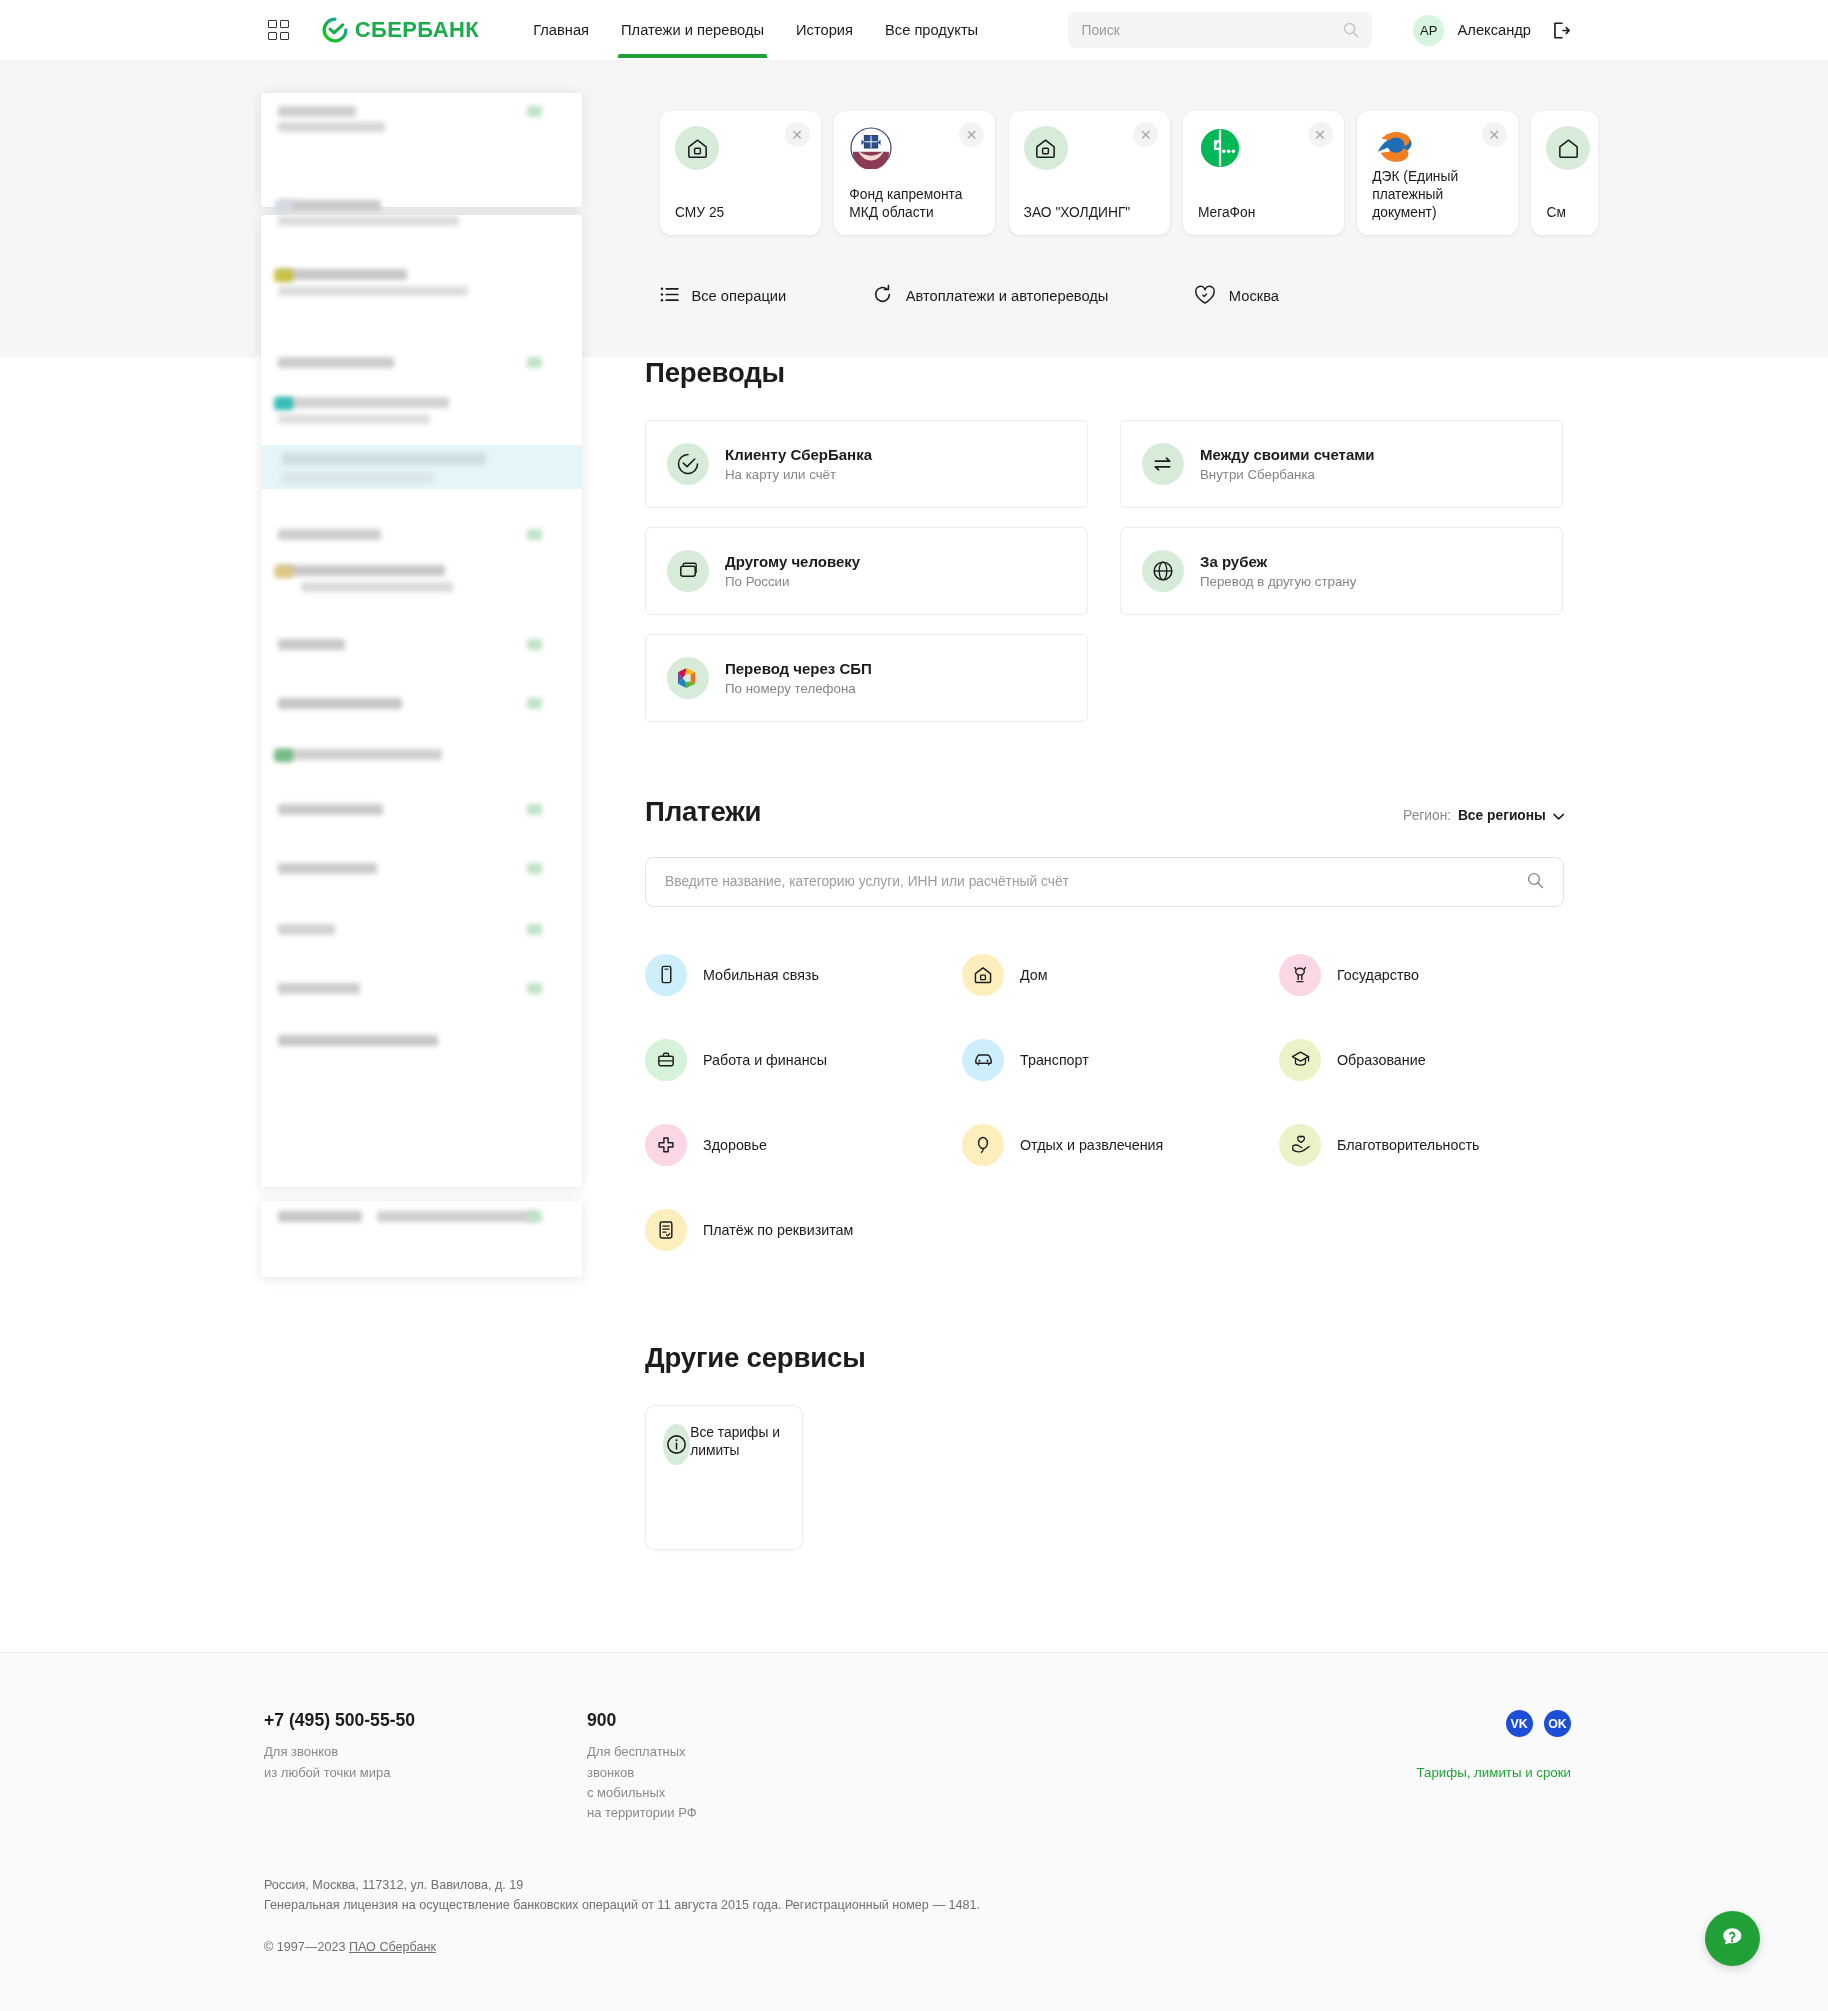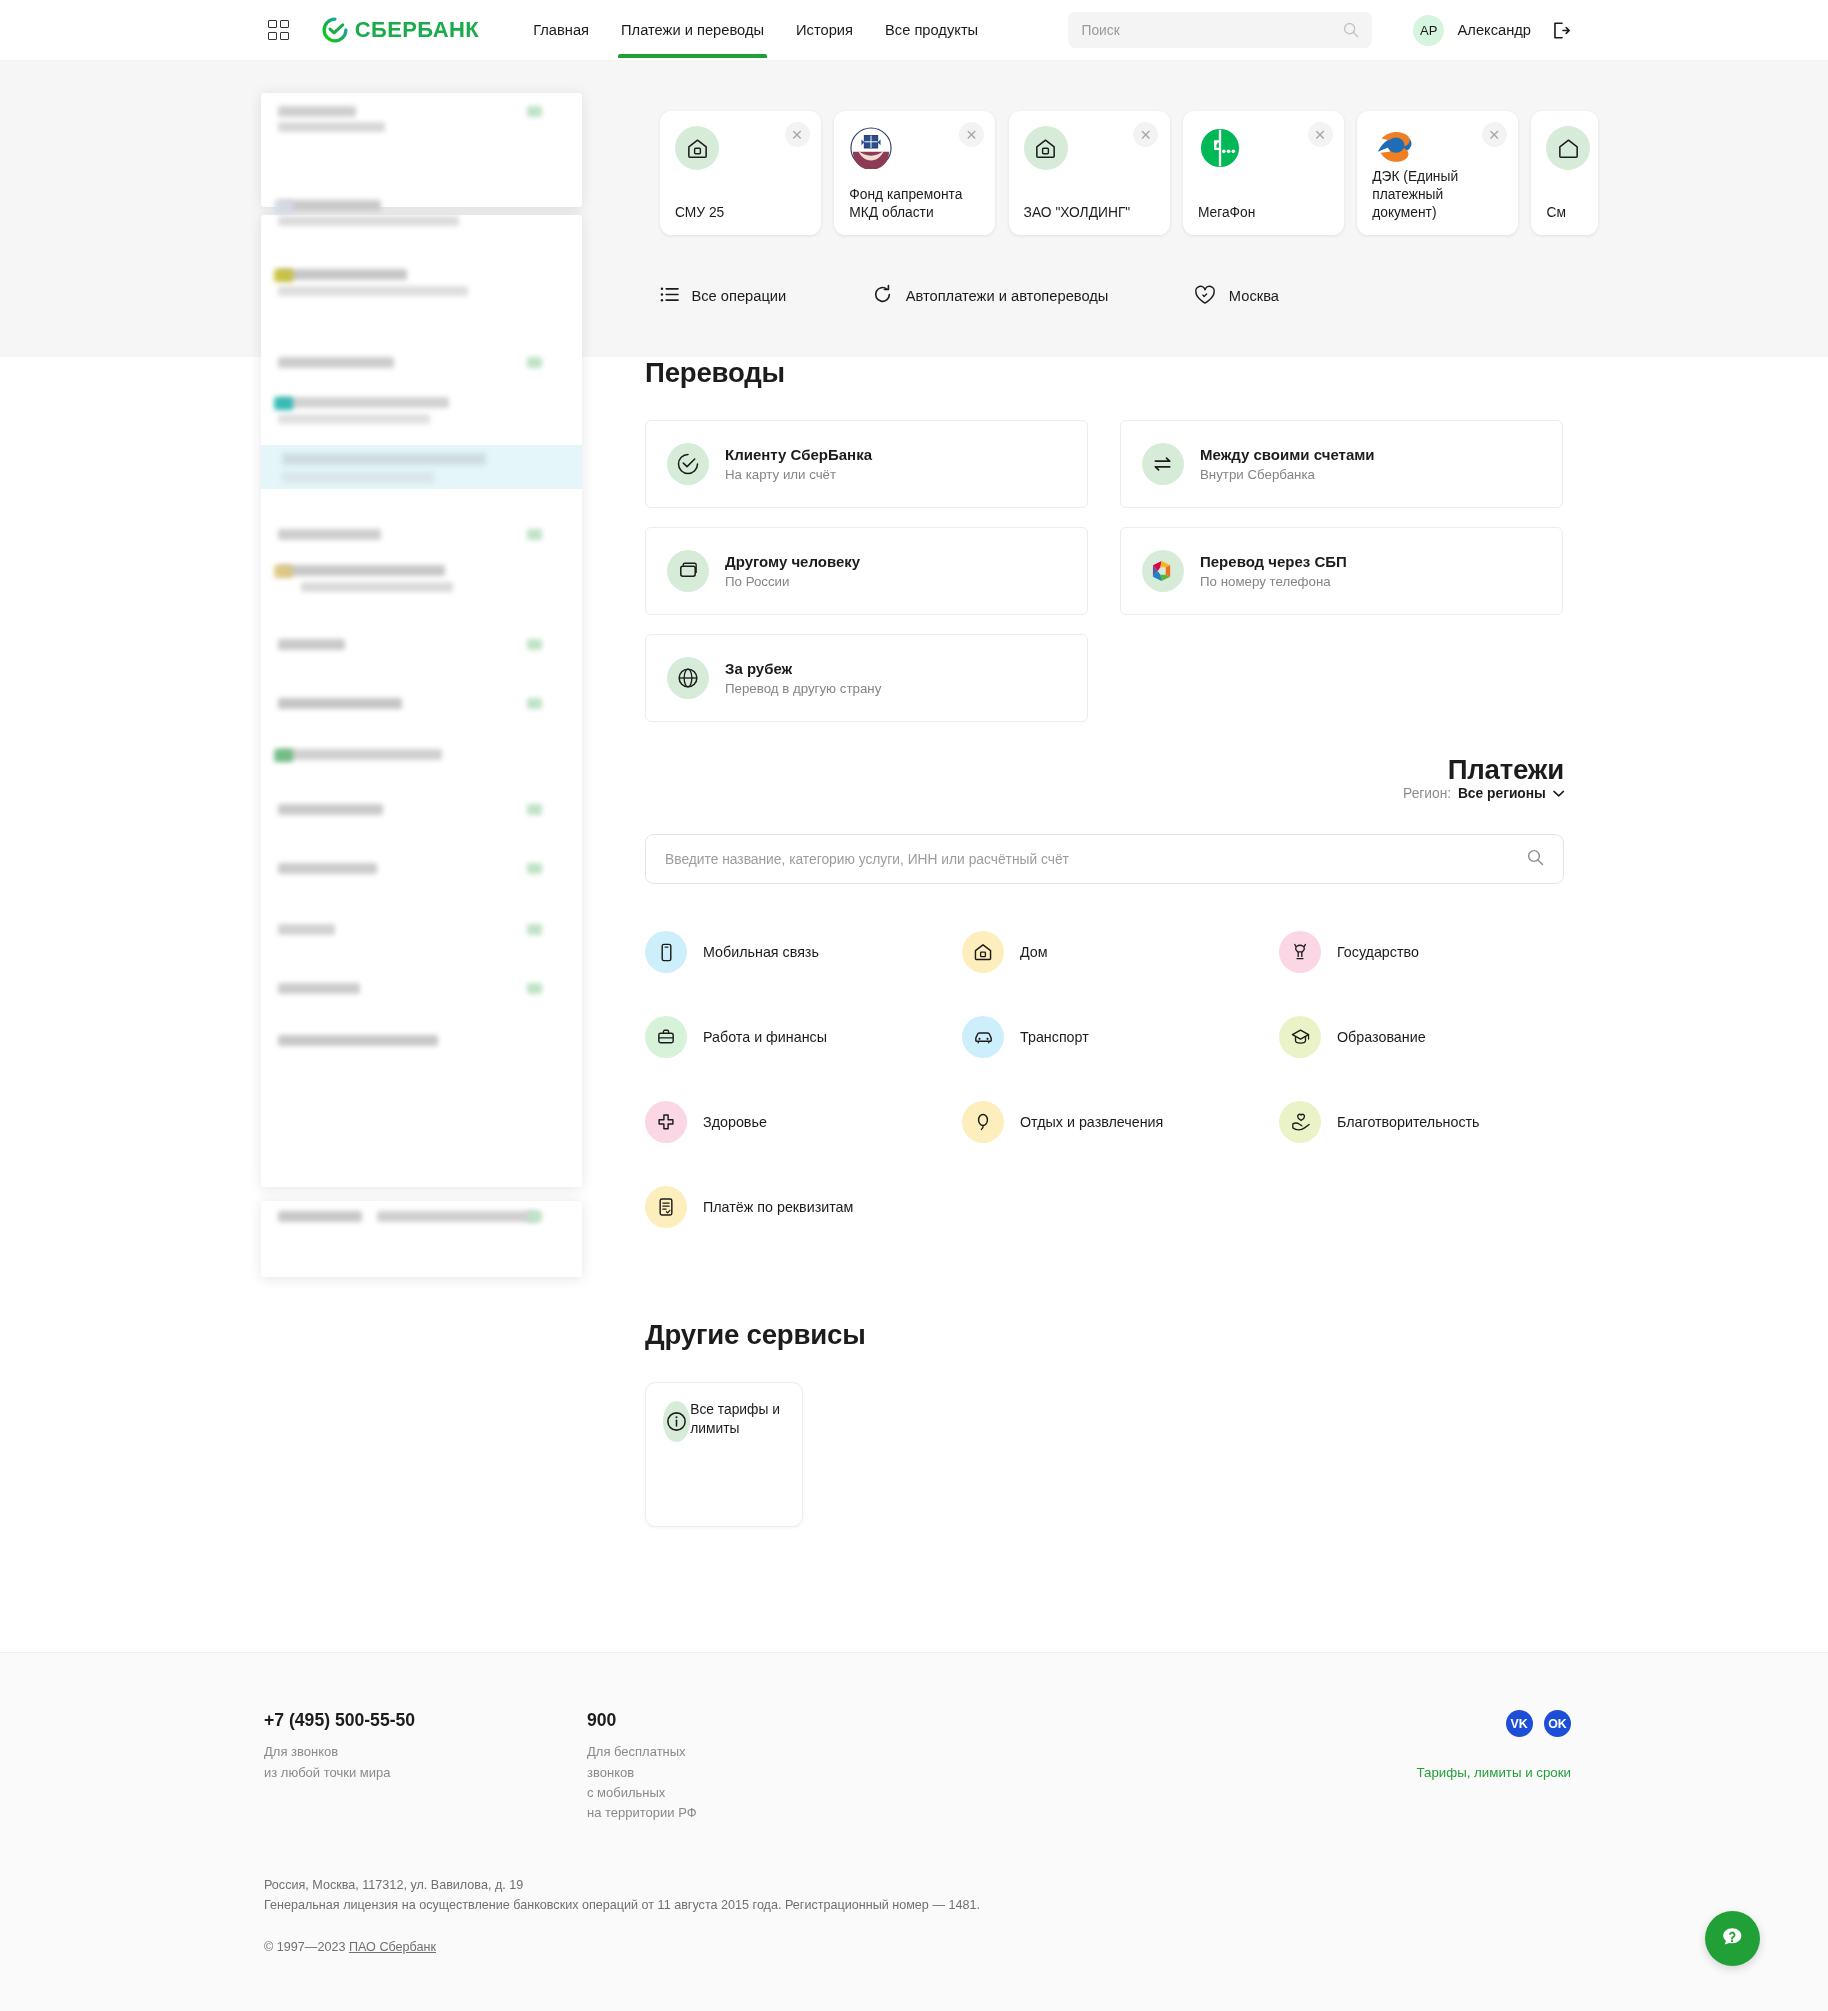--- a/index.html
+++ b/index.html
@@ -373,51 +373,51 @@
               </svg>
           </div>
           <div class="ttext">
             <div class="tt">Другому человеку</div>
             <div class="ts">По России</div>
           </div>
         </div>
 
         <div class="tcard">
           <div class="ticon">
+            <svg width="24" height="24" viewBox="0 0 25 25">
+                <circle cx="12.5" cy="12.5" r="9.2" fill="none" stroke="#1c1c1c" stroke-width="1.6"></circle>
+                <ellipse cx="12.5" cy="12.5" rx="4" ry="9.2" fill="none" stroke="#1c1c1c" stroke-width="1.4"></ellipse>
+                <line x1="3.4" y1="12.5" x2="21.6" y2="12.5" stroke="#1c1c1c" stroke-width="1.4"></line>
+              </svg>
+          </div>
+          <div class="ttext">
+            <div class="tt">За рубеж</div>
+            <div class="ts">Перевод в другую страну</div>
+          </div>
+        </div>
+
+        <div class="tcard">
+          <div class="ticon">
             <svg width="24" height="26" viewBox="0 0 25 27">
               <path d="M2 7.5v12l5-6z" fill="#5b57a2"></path>
               <path d="M2 7.5 11 3l-1.2 6.6L7 13.5z" fill="#d90751"></path>
               <path d="M11 3l9 4.5-4.6 2.2H9.8z" fill="#fab718"></path>
               <path d="M20 7.5 15.4 9.7l-.1 7.8L20 19.5z" fill="#ed6f26"></path>
               <path d="M9.8 17.4h5.5l4.7 2.1L11 24z" fill="#63b22f"></path>
               <path d="M2 19.5 11 24l-1.2-6.6L7 13.5z" fill="#1487c9"></path>
             </svg>
           </div>
           <div class="ttext">
             <div class="tt">Перевод через СБП</div>
             <div class="ts">По номеру телефона</div>
           </div>
         </div>
-
-        <div class="tcard">
-          <div class="ticon">
-            <svg width="24" height="24" viewBox="0 0 25 25">
-                <circle cx="12.5" cy="12.5" r="9.2" fill="none" stroke="#1c1c1c" stroke-width="1.6"></circle>
-                <ellipse cx="12.5" cy="12.5" rx="4" ry="9.2" fill="none" stroke="#1c1c1c" stroke-width="1.4"></ellipse>
-                <line x1="3.4" y1="12.5" x2="21.6" y2="12.5" stroke="#1c1c1c" stroke-width="1.4"></line>
-              </svg>
-          </div>
-          <div class="ttext">
-            <div class="tt">За рубеж</div>
-            <div class="ts">Перевод в другую страну</div>
-          </div>
-        </div>
-      </div>
-
-      <div class="sec-head" style="margin-top:32px;flex-direction:column;">
+      </div>
+
+      <div class="sec-head" style="margin-top:74px;">
         <div class="sec-title">Платежи</div>
         <div class="region">
           <span class="rlabel">Регион:</span>
           <span class="rval">Все регионы</span>
           <span>
             <svg width="11.4" height="7.6" viewBox="0 0 12 8">
                 <path d="M1 1.5 6 6.2 11 1.5" fill="none" stroke="#1c1c1c" stroke-width="1.6" stroke-linecap="round" stroke-linejoin="round"></path>
               </svg>
           </span>
         </div>

